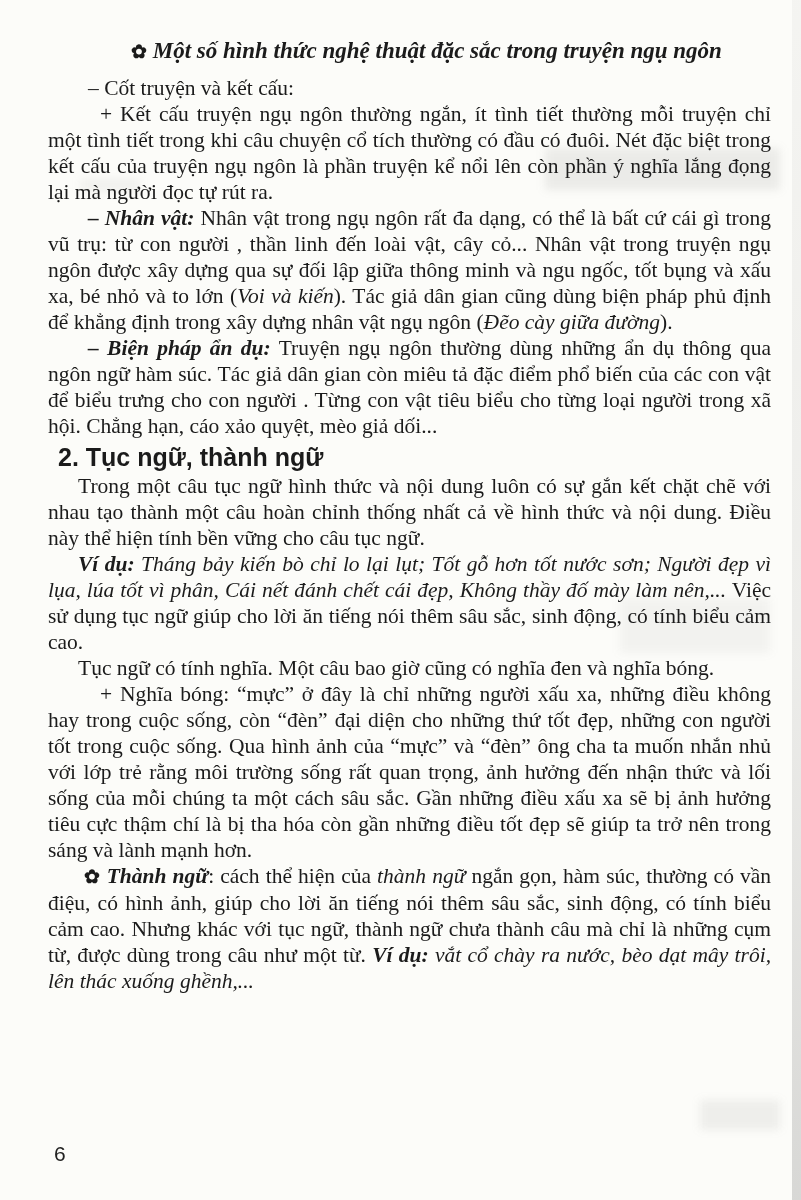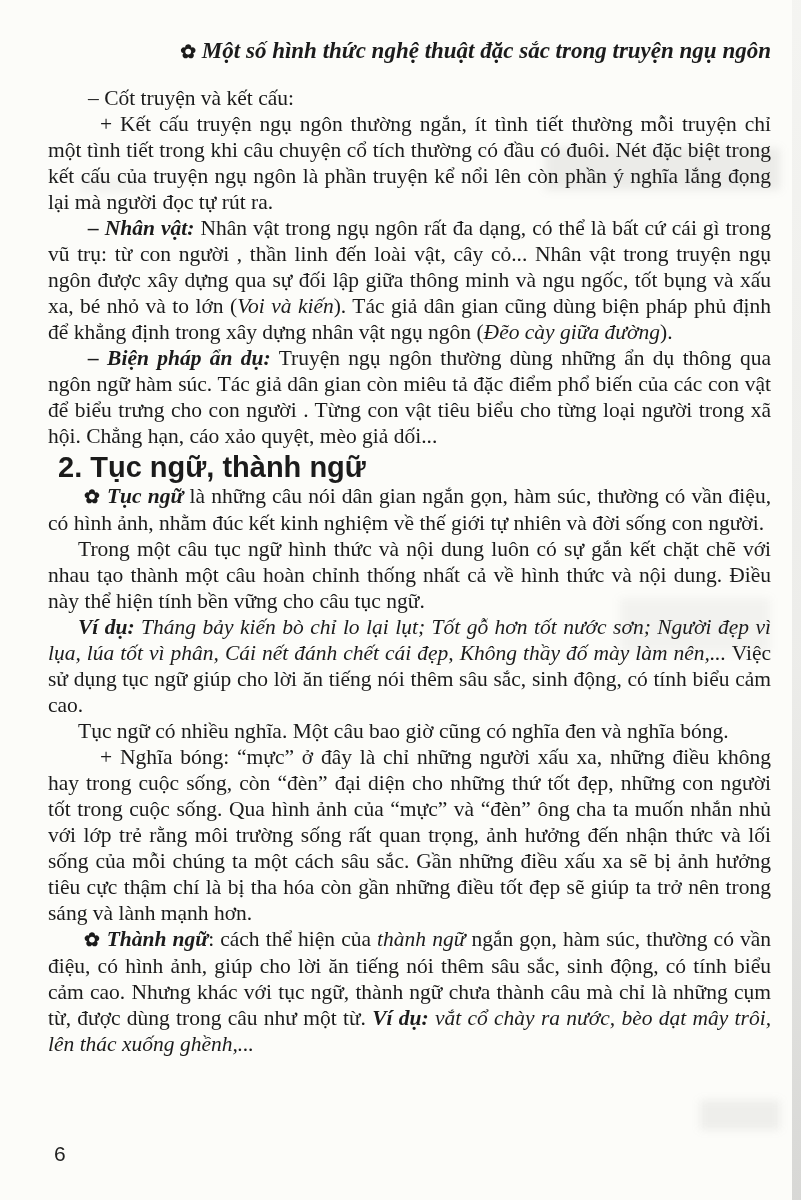--- a/index.html
+++ b/index.html
@@ -18,32 +18,32 @@
     line-height: 26px;
     color: #1b1b1b;
     text-align: justify;
   }
   p { margin: 0; }
   .title {
     font-size: 23px;
     font-weight: bold;
     font-style: italic;
     text-indent: 34px;
-    margin-bottom: 20px;
-    text-align: right;
+    margin-bottom: 10px;
+    text-align: center;
   }
   .fl { font-style: normal; font-weight: bold; font-size: 19px; }
   .ind-dash   { text-indent: 40px; }
   .ind-plus   { text-indent: 52px; }
   .ind-std    { text-indent: 30px; }
   .ind-flower { text-indent: 36px; }
   .h2 {
     font-family: "Liberation Sans", sans-serif;
     font-weight: bold;
-    font-size: 29px;
+    font-size: 25px;
     text-indent: 10px;
     margin: 5px 0 3px 0;
     text-align: left;
   }
   b.lead { font-weight: bold; font-style: italic; }
   .bi { font-weight: bold; font-style: italic; }
   i { }
   .page-number {
     position: absolute;
     left: 54px; top: 1142px;
@@ -80,27 +80,26 @@
 
 
   <p class="ind-plus">+ Kết cấu truyện ngụ ngôn thường ngắn, ít tình tiết thường mỗi truyện chỉ một tình tiết trong khi câu chuyện cổ tích thường có đầu có đuôi. Nét đặc biệt trong kết cấu của truyện ngụ ngôn là phần truyện kể nổi lên còn phần ý nghĩa lắng đọng lại mà người đọc tự rút ra.</p>
 
   <p class="ind-dash"><b class="lead">– Nhân vật:</b><span> Nhân vật trong ngụ ngôn rất đa dạng, có thể là bất cứ cái gì trong vũ trụ: từ con người , thần linh đến loài vật, cây cỏ... Nhân vật trong truyện ngụ ngôn được xây dựng qua sự đối lập giữa thông minh và ngu ngốc, tốt bụng và xấu xa, bé nhỏ và to lớn (</span><i>Voi và kiến</i><span>). Tác giả dân gian cũng dùng biện pháp phủ định để khẳng định trong xây dựng nhân vật ngụ ngôn (</span><i>Đẽo cày giữa đường</i><span>).</span></p>
 
   <p class="ind-dash"><b class="lead">– Biện pháp ẩn dụ:</b><span> Truyện ngụ ngôn thường dùng những ẩn dụ thông qua ngôn ngữ hàm súc. Tác giả dân gian còn miêu tả đặc điểm phổ biến của các con vật để biểu trưng cho con người . Từng con vật tiêu biểu cho từng loại người trong xã hội. Chẳng hạn, cáo xảo quyệt, mèo giả dối...</span></p>
 
   <p class="h2">2. Tục ngữ, thành ngữ</p>
 
-  <p class="ind-flower"><span class="fl">✿</span><span class="bi"> </span><span class="bi">Tục ngữ</span><span> là những câu nói dân gian ngắn gọn, hàm súc, thường có vần điệu, có hình ảnh, nhằm đúc kết kinh nghiệm về thế giới tự nhiên và đời sống con người.</span></p>
 
   <p class="ind-std">Trong một câu tục ngữ hình thức và nội dung luôn có sự gắn kết chặt chẽ với nhau tạo thành một câu hoàn chỉnh thống nhất cả về hình thức và nội dung. Điều này thể hiện tính bền vững cho câu tục ngữ.</p>
 
   <p class="ind-std"><b class="lead">Ví dụ:</b><i> Tháng bảy kiến bò chỉ lo lại lụt; Tốt gỗ hơn tốt nước sơn; Người đẹp vì lụa, lúa tốt vì phân, Cái nết đánh chết cái đẹp, Không thầy đố mày làm nên,...</i><span> Việc sử dụng tục ngữ giúp cho lời ăn tiếng nói thêm sâu sắc, sinh động, có tính biểu cảm cao.</span></p>
 
-  <p class="ind-std">Tục ngữ có nhiều nghĩa. Một câu bao giờ cũng có nghĩa đen và nghĩa bóng.</p>
+  <p class="ind-std">Tục ngữ có tính nghĩa. Một câu bao giờ cũng có nghĩa đen và nghĩa bóng.</p>
 
 
 
   <p class="ind-plus">+ Nghĩa bóng: “mực” ở đây là chỉ những người xấu xa, những điều không hay trong cuộc sống, còn “đèn” đại diện cho những thứ tốt đẹp, những con người tốt trong cuộc sống. Qua hình ảnh của “mực” và “đèn” ông cha ta muốn nhắn nhủ với lớp trẻ rằng môi trường sống rất quan trọng, ảnh hưởng đến nhận thức và lối sống của mỗi chúng ta một cách sâu sắc. Gần những điều xấu xa sẽ bị ảnh hưởng tiêu cực thậm chí là bị tha hóa còn gần những điều tốt đẹp sẽ giúp ta trở nên trong sáng và lành mạnh hơn.</p>
 
   <p class="ind-flower"><span class="fl">✿</span><span class="bi"> </span><span class="bi">Thành ngữ</span><span>: cách thể hiện của </span><i>thành ngữ</i><span> ngắn gọn, hàm súc, thường có vần điệu, có hình ảnh, giúp cho lời ăn tiếng nói thêm sâu sắc, sinh động, có tính biểu cảm cao. Nhưng khác với tục ngữ, thành ngữ chưa thành câu mà chỉ là những cụm từ, được dùng trong câu như một từ. </span><b class="lead">Ví dụ:</b><i> vắt cổ chày ra nước, bèo dạt mây trôi, lên thác xuống ghềnh,...</i></p>
 
 </main>
 
 <div class="page-number">6</div>

